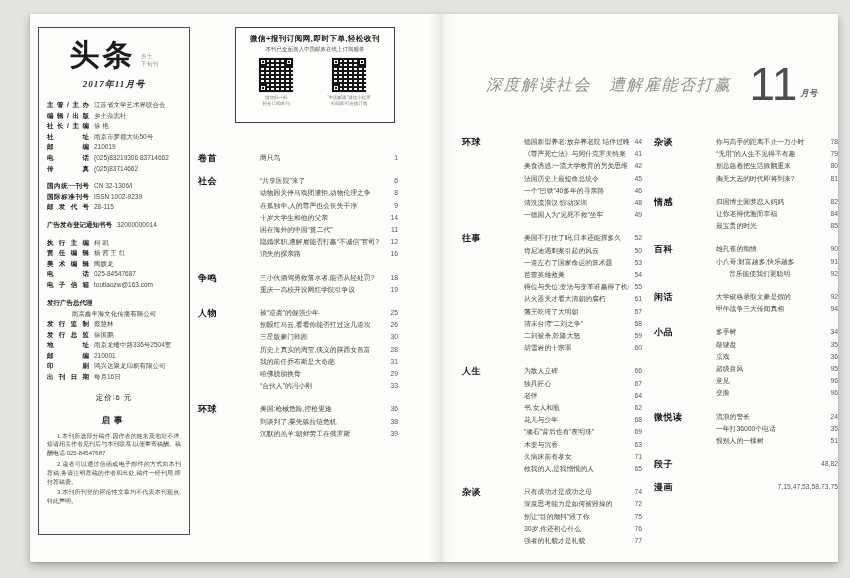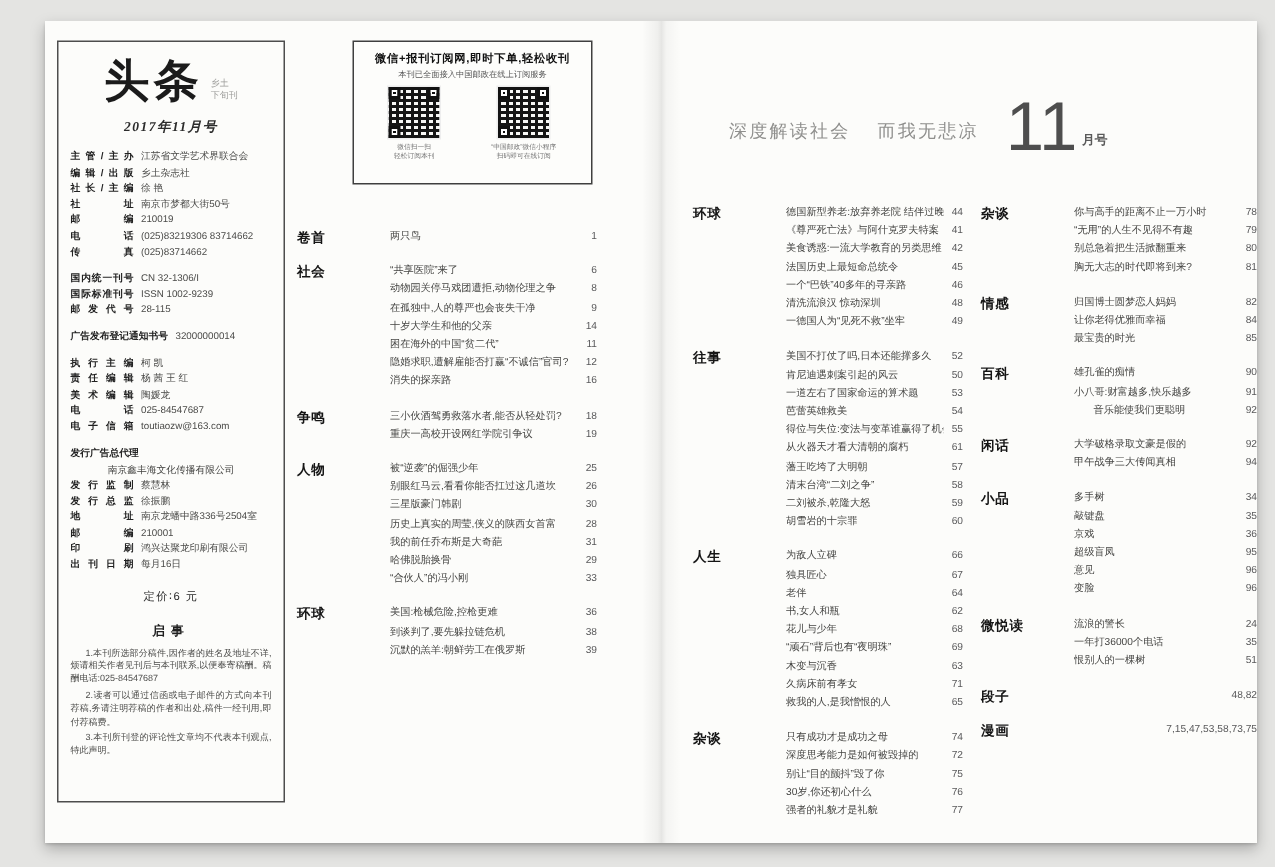--- a/index.html
+++ b/index.html
@@ -89,26 +89,26 @@
   }
   .toc-body{flex:1;min-width:0;}
   .toc-row{display:flex;align-items:baseline;line-height:12.2px;font-size:6.8px;color:#454543;}
   .toc-title{flex:1;white-space:nowrap;overflow:hidden;}
   .toc-title.indent{padding-left:13px;}
   .toc-page{margin-left:5px;color:#58585a;flex-shrink:0;}
 
   
   .rp-header{position:absolute;left:44px;top:50px;display:flex;align-items:flex-end;}
   .slogan{
-    font-family:"Liberation Serif","DejaVu Serif",serif;
-    color:#8f8f8d;font-size:12px;letter-spacing:1.5px;margin-right:18px;
+    font-family:"Liberation Serif","DejaVu Serif",serif;font-style:italic;
+    color:#8f8f8d;font-size:16px;letter-spacing:1.5px;margin-right:18px;
     padding-bottom:8px;
   }
   .big-issue{font-size:46px;line-height:40px;color:#4e4e4e;font-weight:300;margin-right:3px;}
-  .issue-suffix{font-size:8.5px;color:#5a5a5a;padding-bottom:4px;font-weight:bold;}
+  .issue-suffix{font-size:8.5px;color:#5a5a5a;padding-bottom:4px;font-weight:bold;font-style:italic;}
   #toc-r1{left:20px;top:122px;width:180px;}
   #toc-r2{left:212px;top:122px;width:184px;}
 </style>
 </head>
 <body>
 
 <div class="stage">
   <div class="spread">
 
     <div class="page left-page">
@@ -372,21 +372,21 @@
             </div>
           </div>
         </div>
     </div>
 
     <div class="spine"></div>
 
     <div class="page right-page">
       <div class="rp-header">
         <span class="slogan">深度解读社会</span>
-        <span class="slogan">而我无悲凉</span>
+        <span class="slogan">遭解雇能否打赢</span>
         <span class="big-issue">11</span>
         <span class="issue-suffix">月号</span>
       </div>
       <div class="toc-col" id="toc-r1">
           <div class="toc-section">
             <div class="toc-head">环球</div>
             <div class="toc-body">
               <div class="toc-row">
                 <span class="toc-title">德国新型养老:放弃养老院 结伴过晚年</span>
                 <span class="toc-page">44</span>

